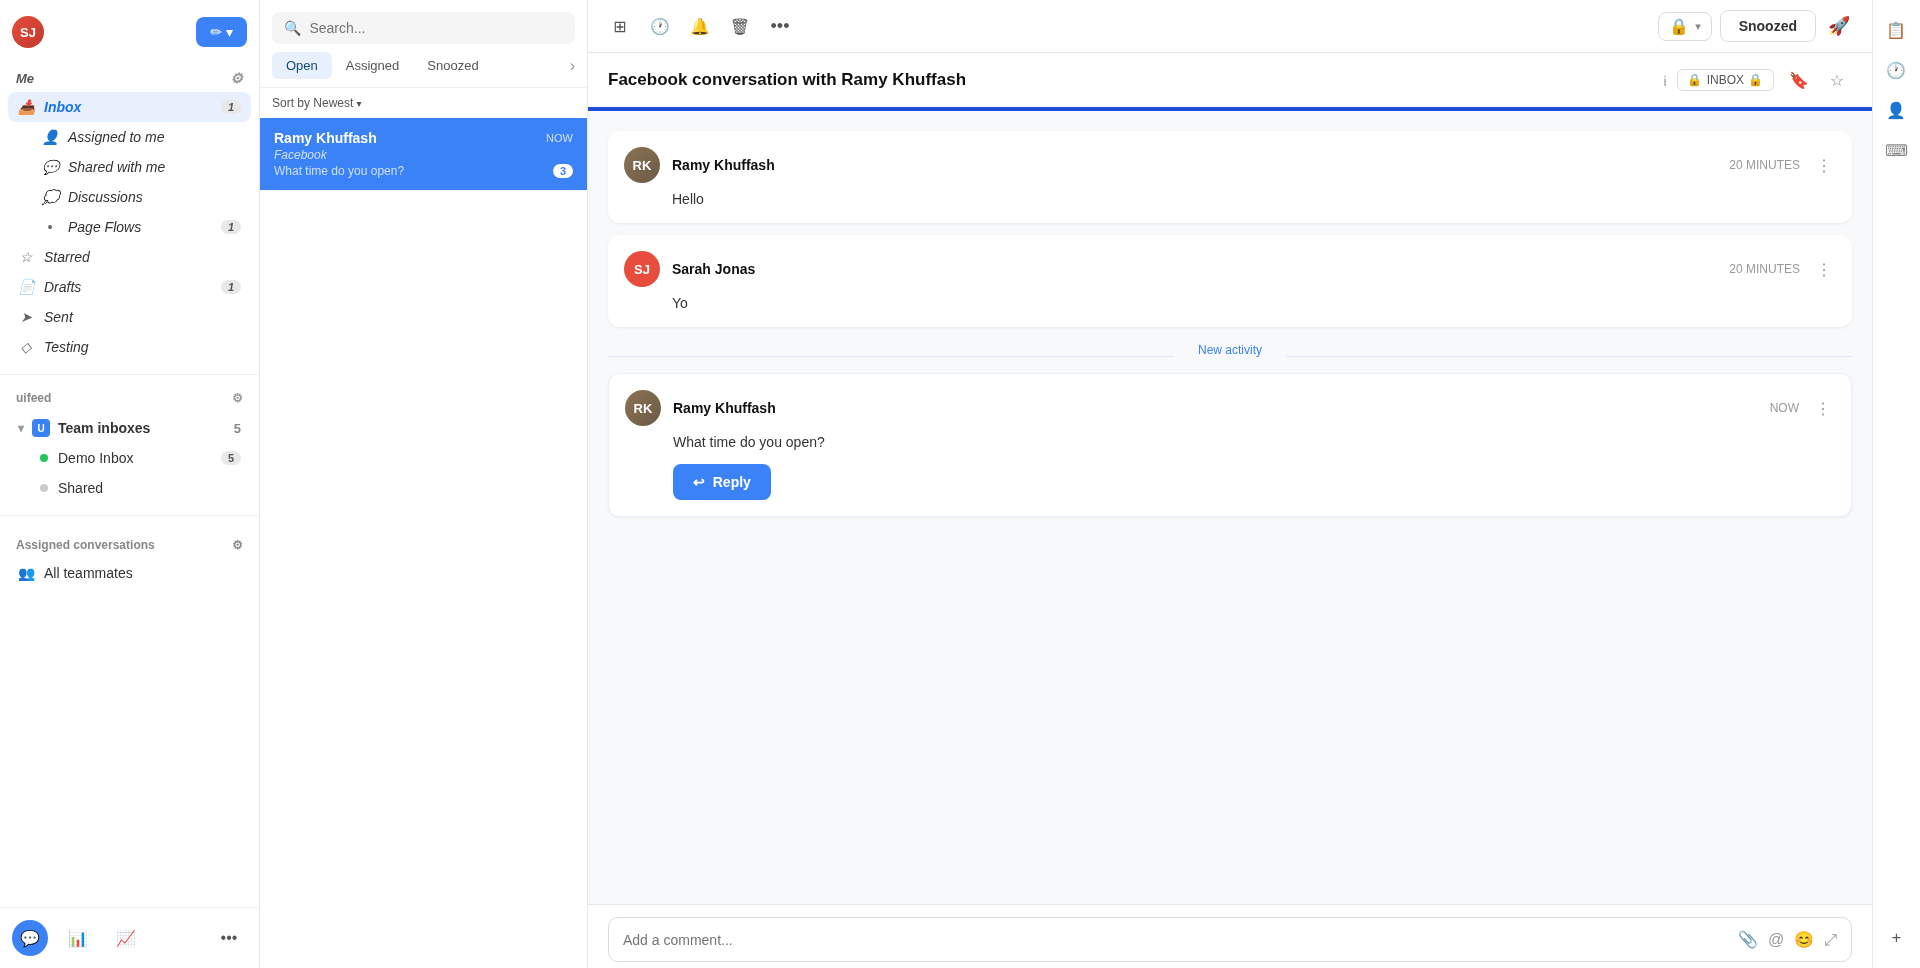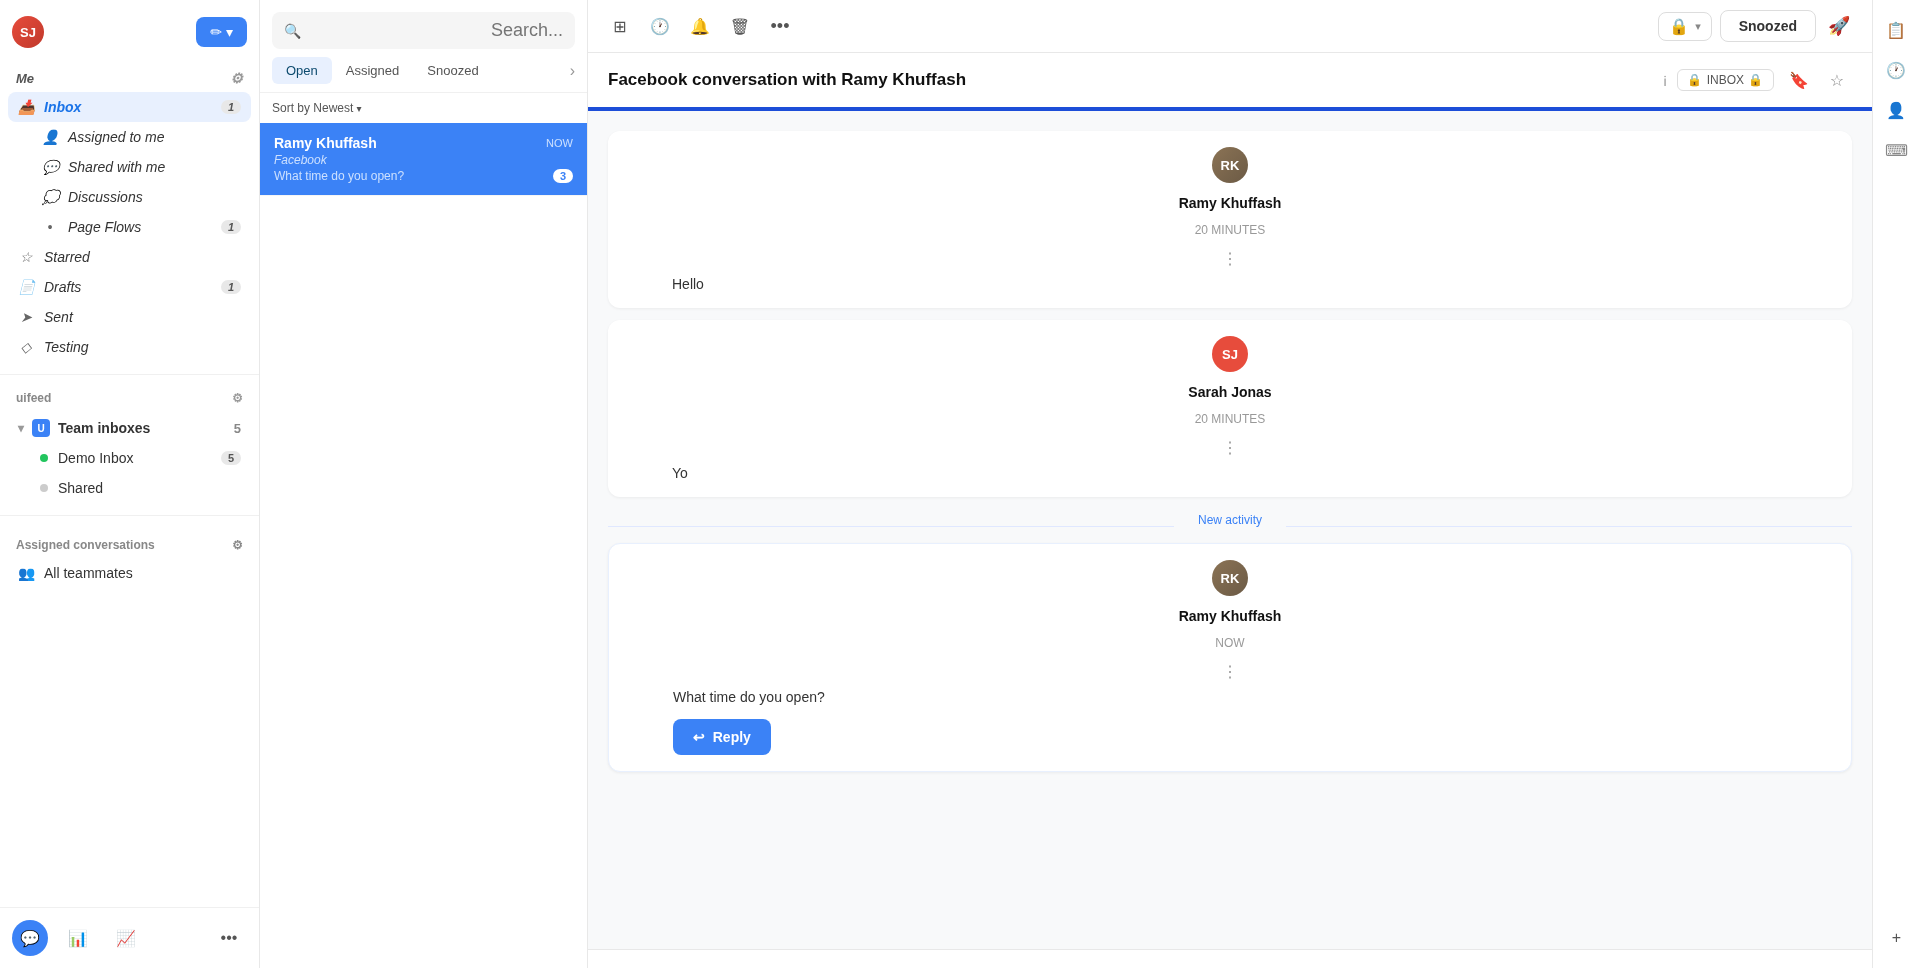--- a/index.html
+++ b/index.html
@@ -149,21 +149,21 @@
       padding: 12px 12px 8px 12px;
     }
     .search-input-wrap {
       display: flex; align-items: center; gap: 8px;
       background: #f5f5f5;
       border-radius: 8px;
       padding: 8px 12px;
     }
     .search-input-wrap input {
       background: transparent; border: none; outline: none;
-      font-size: 18px; color: #c2410c; width: 100%; text-align: right;
+      font-size: 14px; color: #c2410c; width: 100%;
     }
     .search-icon { color: #999; font-size: 14px; }
 
     .filter-tabs {
       display: flex; align-items: center; gap: 0;
       padding: 0 12px 8px 12px;
       border-bottom: 1px solid #f0f0f0;
     }
     .filter-tab {
       padding: 6px 14px;
@@ -317,21 +317,20 @@
 
     .message-card {
       background: #fff;
       border-radius: 12px;
       padding: 16px;
       box-shadow: 0 1px 3px rgba(0,0,0,0.06);
     }
     .message-header {
       display: flex; align-items: center; gap: 12px;
       margin-bottom: 8px;
-      flex-direction: column;
     }
     .msg-avatar {
       width: 36px; height: 36px;
       border-radius: 50%;
       flex-shrink: 0;
       overflow: hidden;
       display: flex; align-items: center; justify-content: center;
       font-weight: bold; font-size: 13px;
       color: white;
     }
@@ -652,20 +651,29 @@
       <div class="msg-body">What time do you open?</div>
       <button class="reply-btn">
         <span>↩</span>
         <span>Reply</span>
       </button>
     </div>
 
   </div>
 
   <div class="comment-area">
+    <div class="comment-input-wrap">
+      <input type="text" placeholder="Add a comment..." style="">
+      <div class="comment-icons">
+        <span class="comment-icon">📎</span>
+        <span class="comment-icon">@</span>
+        <span class="comment-icon">😊</span>
+        <span class="comment-icon">⤢</span>
+      </div>
+    </div>
   </div>
 </div>
 
 <div class="right-panel">
   <div class="right-icon">📋</div>
   <div class="right-icon">🕐</div>
   <div class="right-icon">👤</div>
   <div class="right-icon">⌨</div>
   <div class="right-icon add" style="margin-top:auto;">+</div>
 </div>

